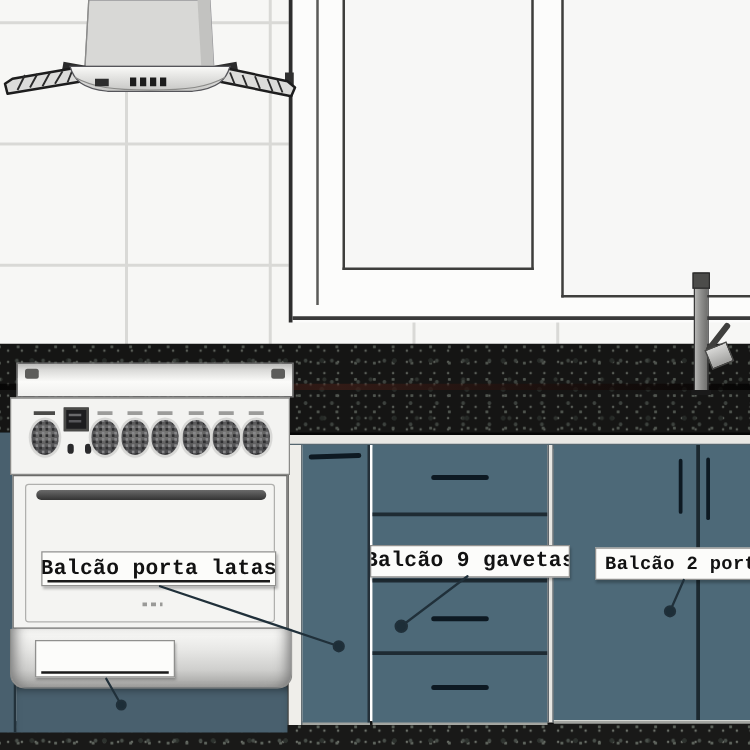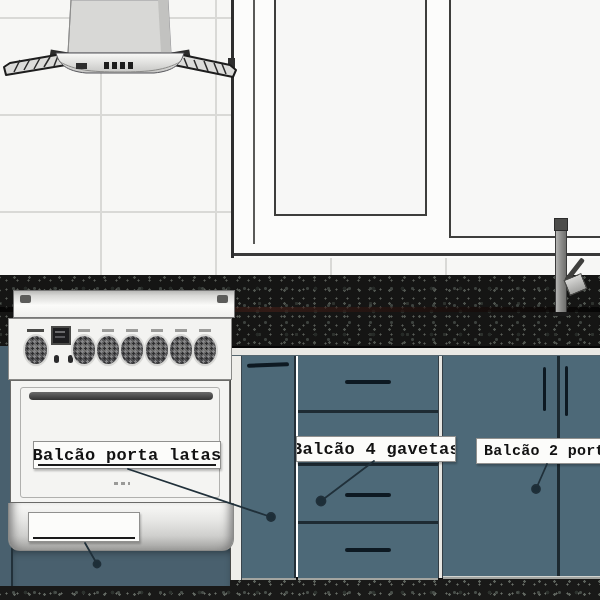--- a/index.html
+++ b/index.html
@@ -242,21 +242,21 @@
   <div class="abs faucet-cap"></div>
   <div class="abs faucet-lever"></div>
   <div class="abs faucet-paddle"></div>
   <div class="abs faucet-base"></div>
 
   <div class="abs note n1">
     <span>Balcão porta latas</span>
     <i class="u"></i>
   </div>
   <div class="abs note n2">
-    <span>Balcão 4 gavetas</span>
+    <span>Balcão 9 gavetas</span>
   </div>
   <div class="abs note n3">
     <span>Balcão 2 port</span>
   </div>
   <div class="abs note n4">
     <i class="u"></i>
   </div>
 
   <svg class="abs leaders" viewBox="0 0 600 600">
     <g stroke="#20303a" stroke-width="1.8" stroke-linecap="round" fill="#1d2e38">

